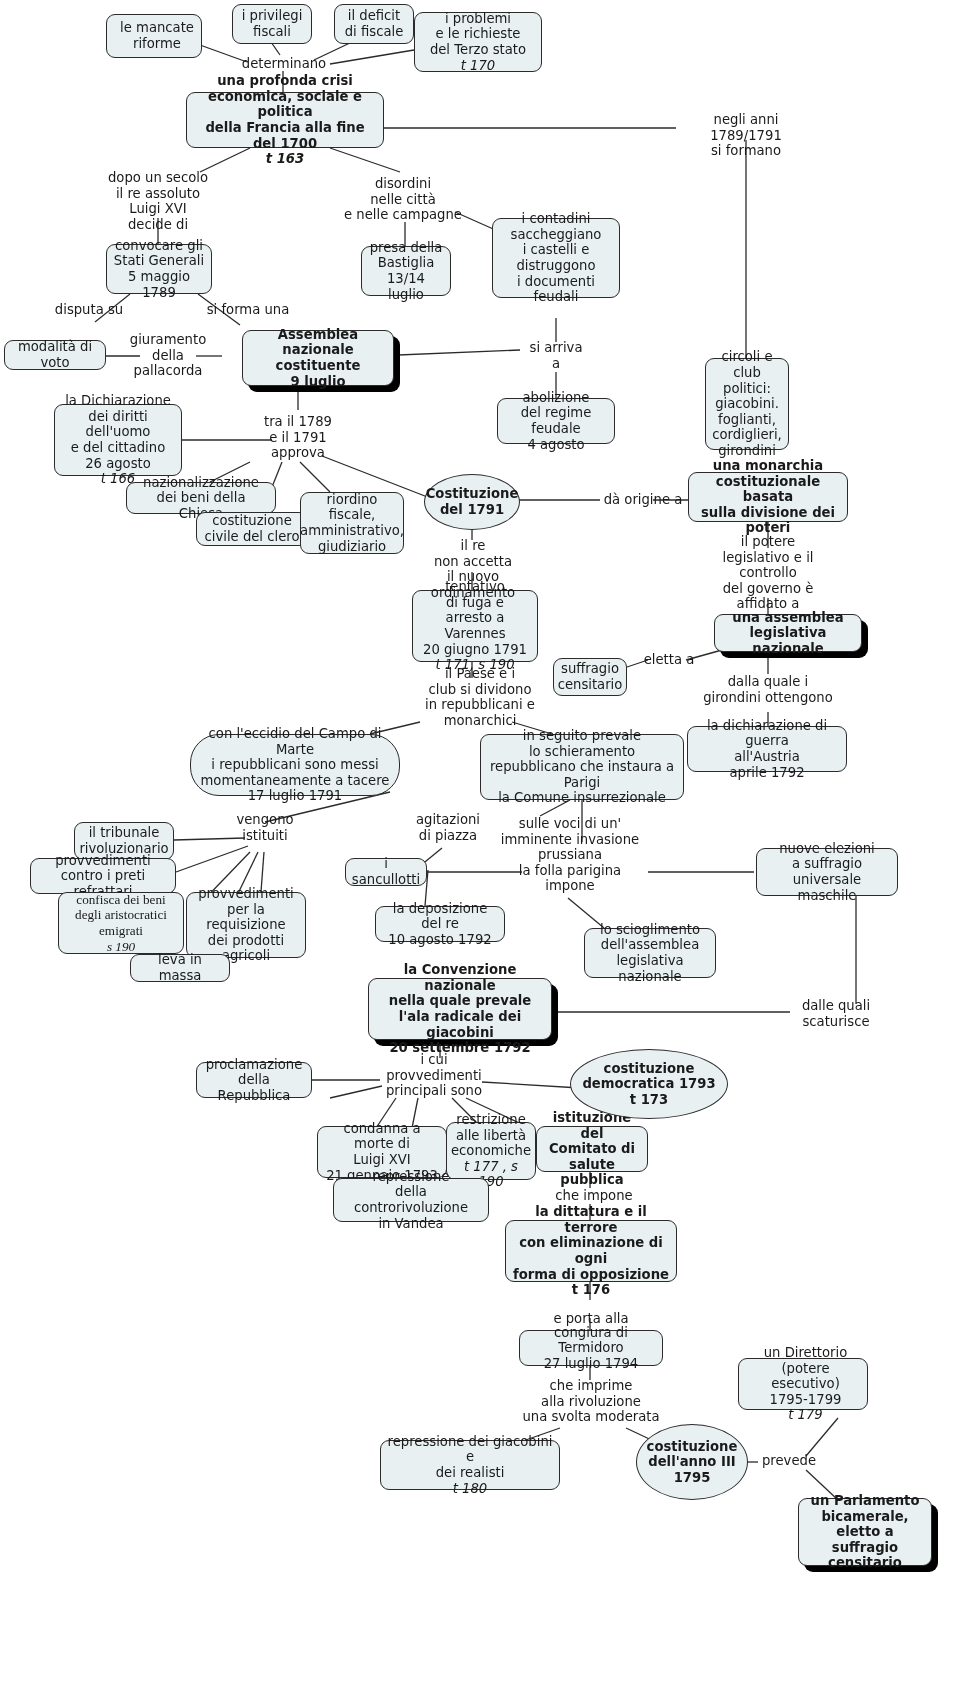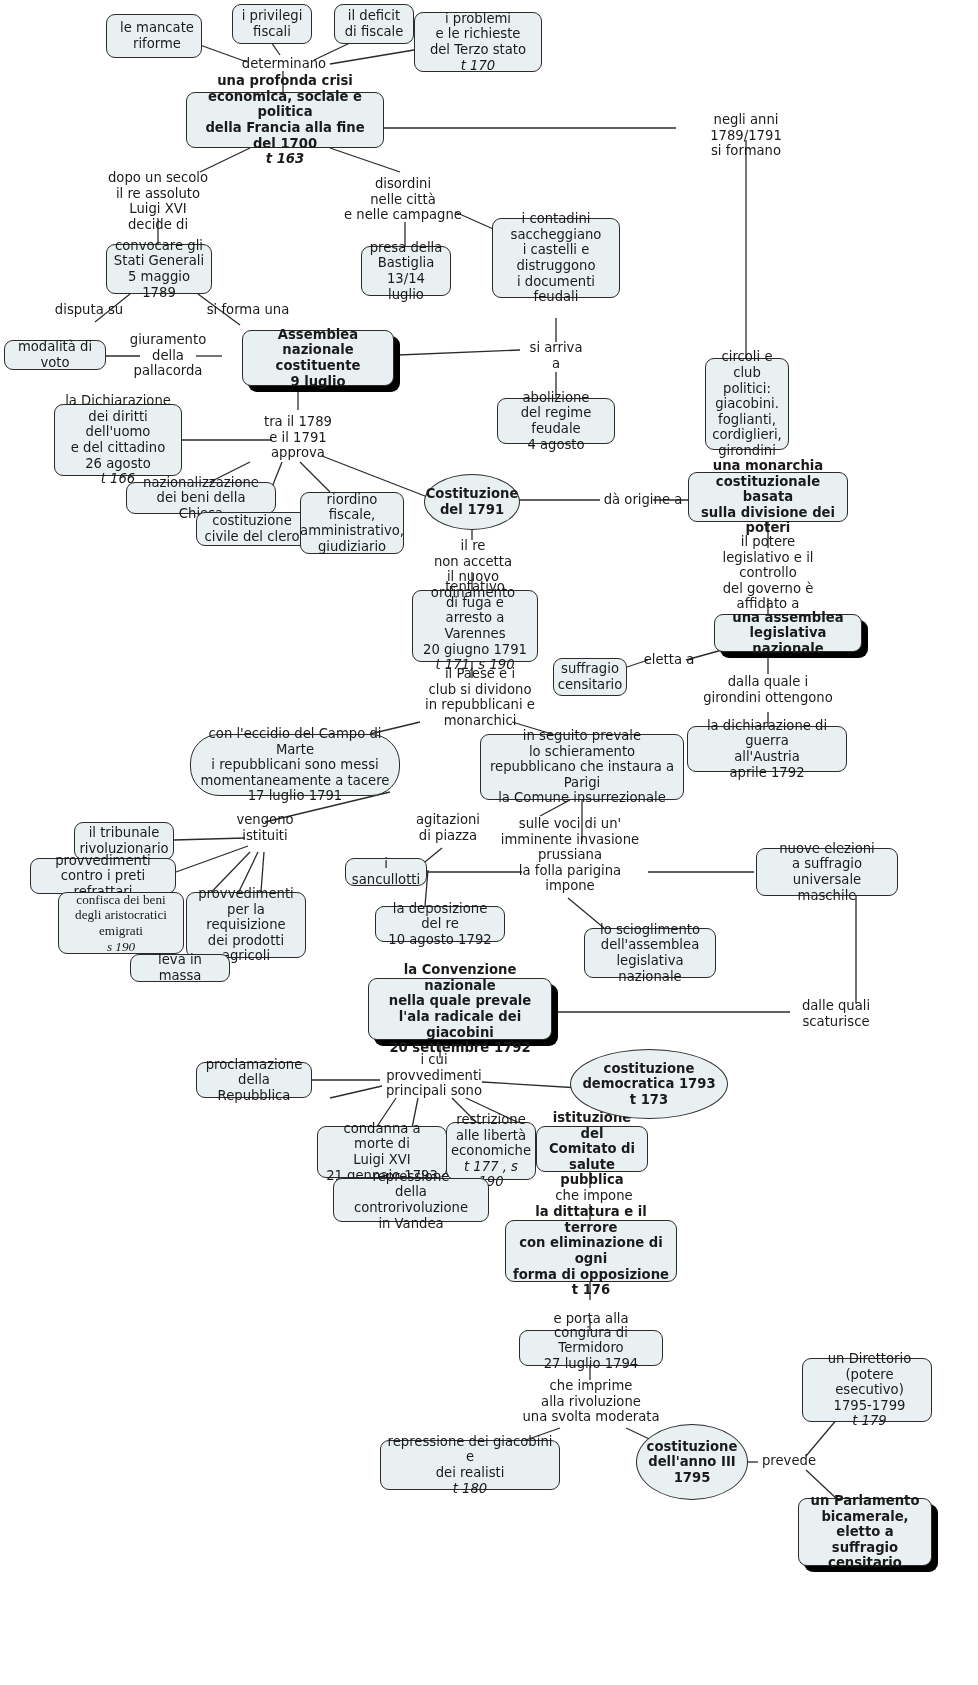--- a/index.html
+++ b/index.html
@@ -436,21 +436,21 @@
 dei realisti
 <span class="ital">t 180</span></span>
   </div>
 
   <div class="node bold ellipse" style="left:636px; top:1424px; width:112px; height:76px;">costituzione
 dell'anno III
 1795</div>
 
   <div class="link-label" style="left:758px; top:1453px; width:62px;">prevede</div>
 
-  <div class="node" style="left:802px; top:1358px; width:130px; height:64px;padding-left:11px;">
+  <div class="node" style="left:738px; top:1358px; width:130px; height:52px;padding-left:11px;">
     <span style="white-space:pre-line;">un Direttorio
 (potere esecutivo)
 1795-1799
 <span class="ital">t 179</span></span>
   </div>
 
   <div class="node bold shadow" style="left:778px; top:1498px; width:134px; height:68px;">un Parlamento
 bicamerale,
 eletto a suffragio
 censitario</div>

